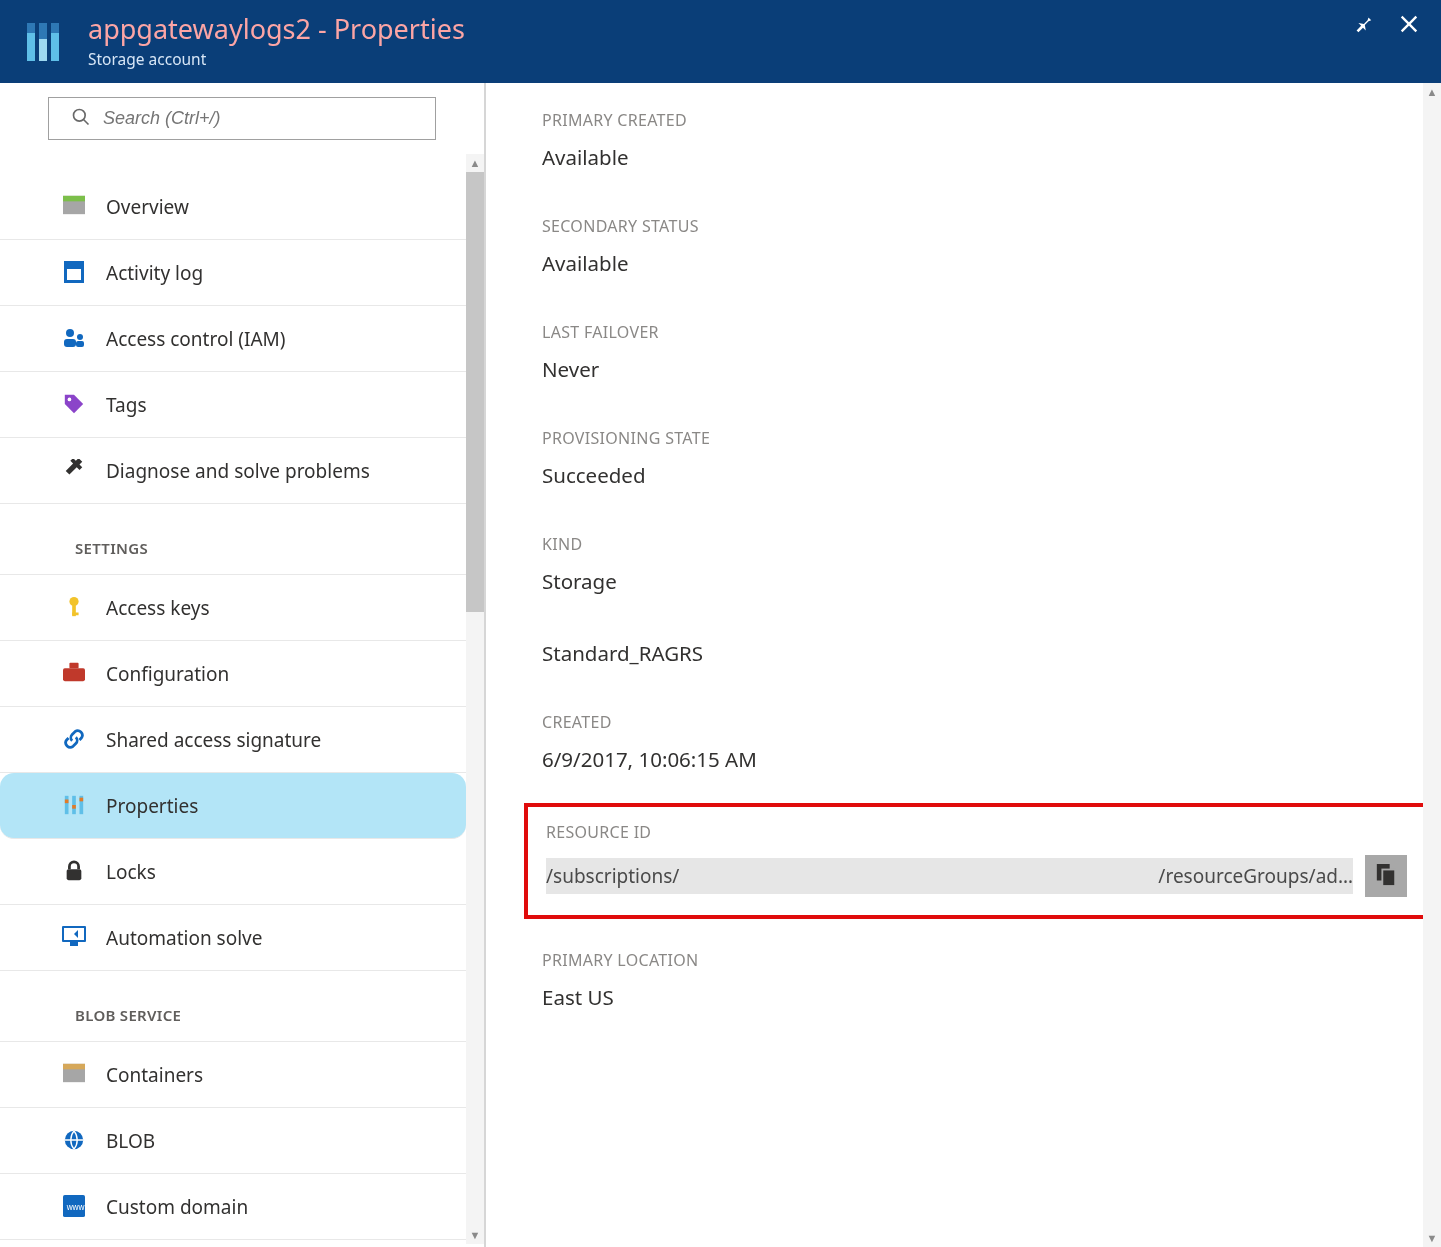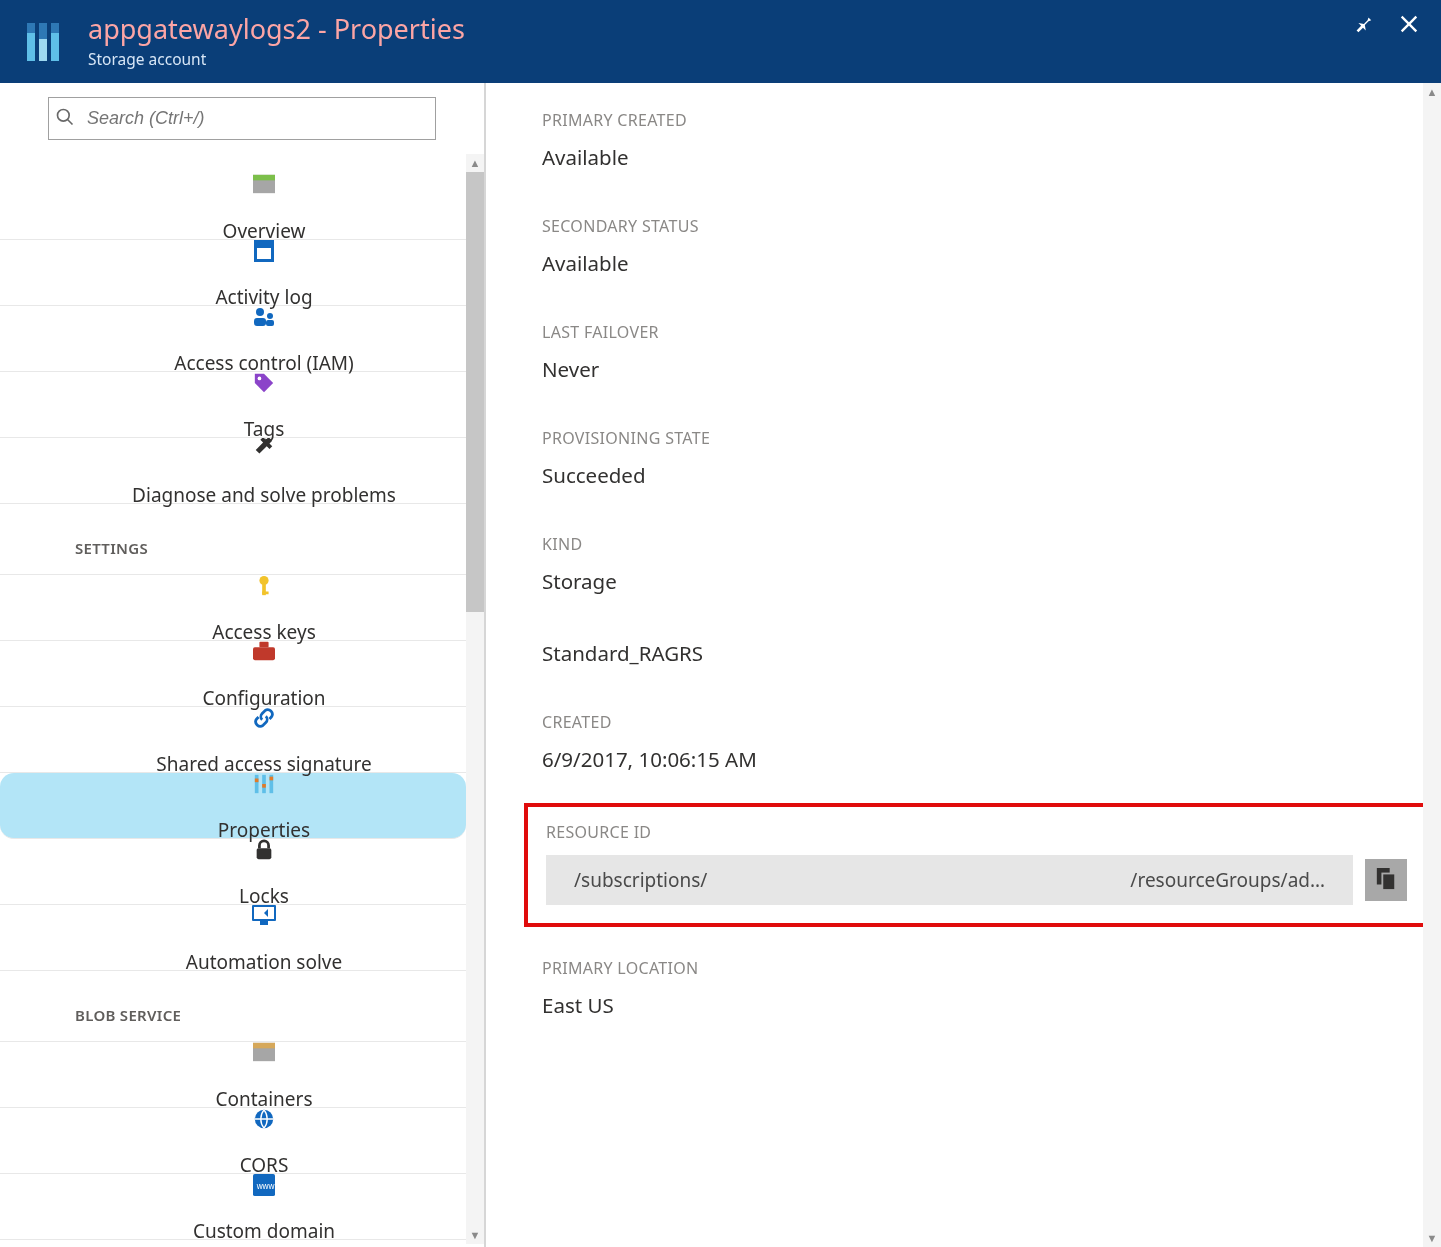--- a/index.html
+++ b/index.html
@@ -68,21 +68,21 @@
     position: relative;
   }
   .search-wrap {
     padding: 0 48px 14px 48px;
   }
   .search-box {
     border: 1px solid #a0a0a0;
     height: 43px;
     display: flex;
     align-items: center;
-    padding: 0 4px;
+    padding: 0 20px;
     gap: 10px;
   }
   .search-box input {
     border: none;
     outline: none;
     font-size: 18px;
     font-style: italic;
     color: #8a8a8a;
     width: 100%;
     background: transparent;
@@ -116,21 +116,20 @@
     background: #c6c6c6;
   }
   .nav-item {
     display: flex;
     align-items: center;
     height: 66px;
     padding: 0 0 0 62px;
     border-bottom: 1px solid #e8e8e8;
     cursor: pointer;
     gap: 20px;
-    flex-direction: column;
   }
   .nav-item.active {
     background: #b3e5f7;
     border-radius: 14px;
   }
   .nav-item .lbl { font-size: 19px; color: #323130; }
   .nav-section {
     font-size: 15px;
     font-weight: 600;
     color: #605e5c;
@@ -176,24 +175,24 @@
   }
   .resource-id-row {
     display: flex;
     align-items: center;
     gap: 12px;
     margin-top: 12px;
   }
   .resource-id-field {
     flex: 1;
     background: #e6e6e6;
-    height: 50px;
-    display: flex;
-    align-items: center;
-    padding: 0 28px;
+    height: 36px;
+    display: flex;
+    align-items: center;
+    padding: 0 0;
     font-size: 19px;
     color: #4a4a4a;
     overflow: hidden;
     white-space: nowrap;
     justify-content: space-between;
   }
   .copy-btn {
     width: 42px;
     height: 42px;
     background: #a8a8a8;
@@ -375,21 +374,21 @@
           </span>
         <span class="lbl">Containers</span>
       </div>
       <div class="nav-item">
         <span class="icn">
             <svg width="22" height="22" viewBox="0 0 24 24" fill="#1168bf">
               <circle cx="12" cy="12" r="10"></circle>
               <path d="M2 12h20M12 2a16 16 0 0 1 0 20M12 2a16 16 0 0 0 0 20" fill="none" stroke="#fff" stroke-width="1.5"></path>
             </svg>
           </span>
-        <span class="lbl">CORS</span>
+        <span class="lbl">BLOB</span>
       </div>
       <div class="nav-item">
         <span class="icn">
             <svg width="22" height="22" viewBox="0 0 24 24">
               <rect x="0" y="0" width="24" height="24" fill="#1168bf" rx="2"></rect>
               <text x="4" y="16" font-size="9" fill="#fff" font-family="sans-serif">www</text>
             </svg>
           </span>
         <span class="lbl">Custom domain</span>
       </div>

